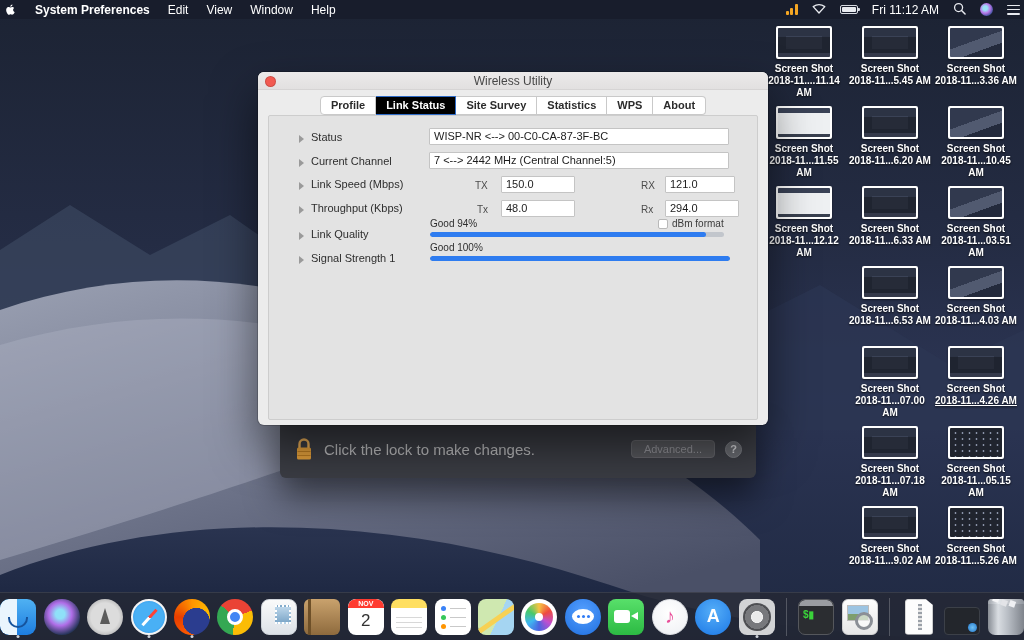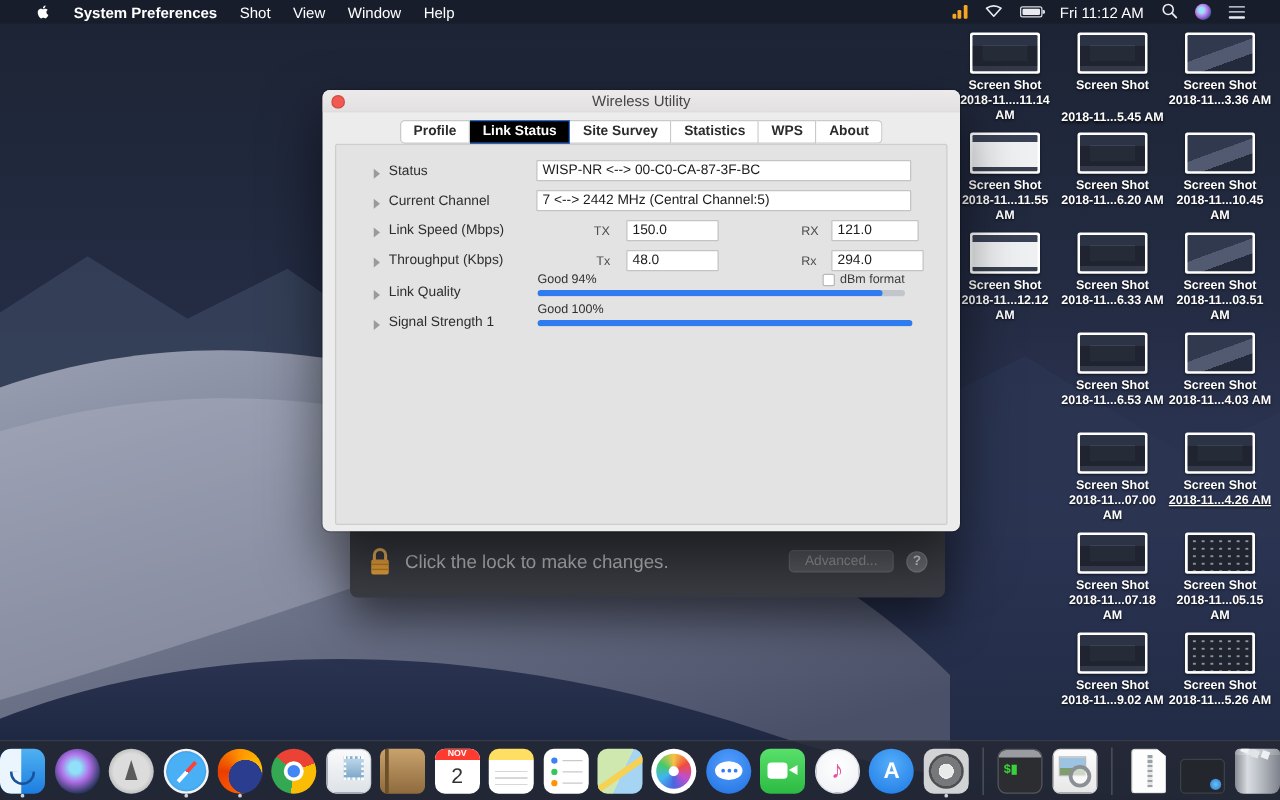--- a/index.html
+++ b/index.html
@@ -7,21 +7,21 @@
   body { font-family:"Liberation Sans",sans-serif; position:relative; background:#1e2535; }
 
   
   .desktop { position:absolute; inset:0;
     background:linear-gradient(180deg,#1c2333 0%,#242c44 38%,#2c3554 62%,#1f2942 100%); }
   .desktop svg { position:absolute; inset:0; }
 
   
   .menubar { position:absolute; top:0; left:0; right:0; height:19px; z-index:40;
     background:rgba(24,29,44,.96); display:flex; align-items:center; color:#fff;
-    font-size:12px; padding:0 28px; }
+    font-size:12px; padding:0 4px; }
   .mb-left { display:flex; align-items:center; gap:18px; }
   .apple { width:13px; height:15px; display:flex; align-items:center; }
   .mb-item { color:#fff; }
   .mb-item.first { font-weight:bold; }
   .mb-right { margin-left:auto; display:flex; align-items:center; gap:14px; }
   .sigbars { display:flex; align-items:flex-end; gap:1.5px; height:11px; }
   .sigbars i { width:3px; background:#f5a623; border-radius:1px; display:block; }
   .sigbars i:nth-child(1){height:4px}.sigbars i:nth-child(2){height:7px}.sigbars i:nth-child(3){height:11px}
   .battery { width:18px; height:9px; border:1px solid #d8dbe2; border-radius:2px; position:relative; }
   .battery::before { content:''; position:absolute; inset:1px; background:#e8eaef; border-radius:1px; }
@@ -202,21 +202,21 @@
 </div>
 
 <div class="menubar">
   <div class="mb-left">
     <span class="apple">
       <svg viewBox="0 0 17 17" width="13" height="15">
           <path fill="#fff" d="M11.9 9c0-1.7 1.4-2.5 1.4-2.5-.8-1.1-2-1.3-2.4-1.3-1-.1-2 .6-2.5.6-.5 0-1.3-.6-2.2-.6-1.1 0-2.2.7-2.8 1.7-1.2 2-.3 5 .9 6.7.6.8 1.3 1.7 2.2 1.7.9 0 1.2-.6 2.2-.6s1.3.6 2.2.5c.9 0 1.5-.8 2.1-1.6.7-.9.9-1.8 1-1.9-.1 0-2-.7-2.1-2.7zM10.3 4c.5-.6.8-1.4.7-2.2-.7 0-1.6.5-2.1 1.1-.4.5-.8 1.3-.7 2.1.8.1 1.6-.4 2.1-1z"></path>
         </svg>
     </span>
     <span class="mb-item first">System Preferences</span>
-    <span class="mb-item">Shot</span>
+    <span class="mb-item">Edit</span>
     <span class="mb-item">View</span>
     <span class="mb-item">Window</span>
     <span class="mb-item">Help</span>
   </div>
   <div class="mb-right">
     <span class="sigbars">
         <i></i>
         <i></i>
         <i></i>
       </span>
@@ -248,21 +248,21 @@
         <div class="thumb-inner"></div>
       </div>
       <div class="desk-label">Screen Shot</div>
       <div class="desk-label" style="margin-top: 0px;">2018-11....11.14 AM</div>
     </div>
     <div class="desk-icon v-window-dark" style="left: 847px; top: 26px;">
       <div class="thumb">
         <div class="thumb-inner"></div>
       </div>
       <div class="desk-label">Screen Shot</div>
-      <div class="desk-label" style="margin-top: 14px;">2018-11...5.45 AM</div>
+      <div class="desk-label" style="margin-top: 0px;">2018-11...5.45 AM</div>
     </div>
     <div class="desk-icon v-mountain" style="left: 933px; top: 26px;">
       <div class="thumb">
         <div class="thumb-inner"></div>
       </div>
       <div class="desk-label">Screen Shot</div>
       <div class="desk-label" style="margin-top: 0px;">2018-11...3.36 AM</div>
     </div>
     <div class="desk-icon v-window-light" style="left: 761px; top: 106px;">
       <div class="thumb">

